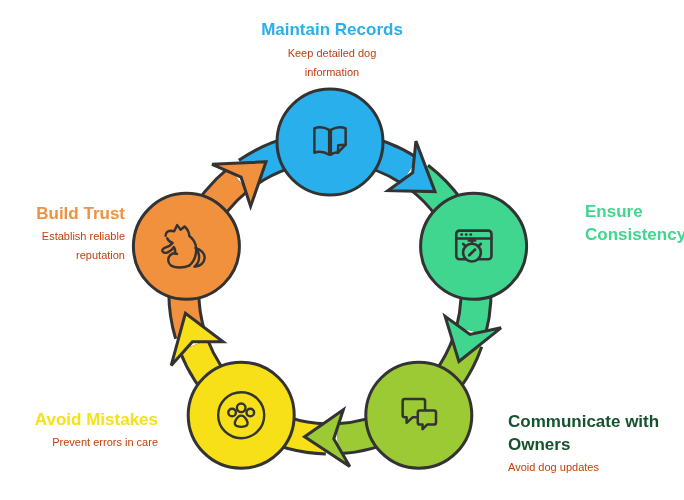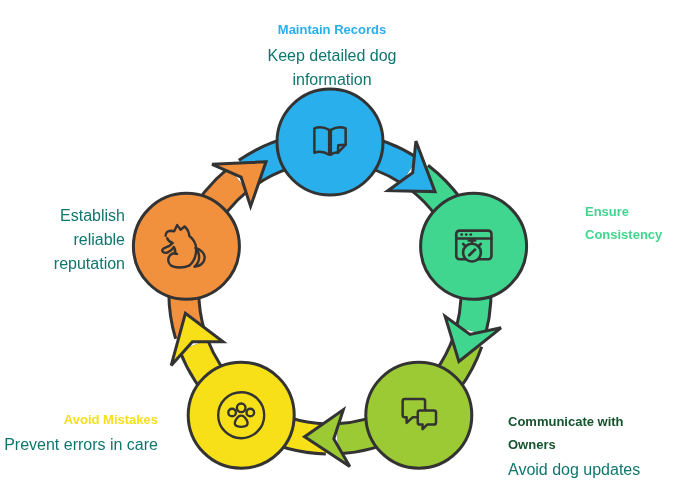--- a/index.html
+++ b/index.html
@@ -2,22 +2,22 @@
 <html><head>
 <meta charset="utf-8">
 <style>
   html,body{margin:0;padding:0;background:#ffffff;}
   .stage{
     position:relative;width:684px;height:500px;background:#ffffff;
     overflow:hidden;font-family:"Liberation Sans",sans-serif;
   }
   #diagram-svg{position:absolute;left:0;top:0;}
   .label{position:absolute;}
-  .title{font-size:13px;font-weight:700;line-height:23px;}
-  .subtitle{font-size:16px;line-height:24px;color:#0f766e;margin-top:2px;}
+  .title{font-size:17px;font-weight:700;line-height:23px;}
+  .subtitle{font-size:11px;line-height:19px;color:#c2410c;margin-top:2px;}
   .lbl-maintain{left:332px;top:18px;transform:translateX(-50%);text-align:center;}
   .lbl-maintain .title{white-space:nowrap;}
   .lbl-maintain .subtitle{width:140px;margin:3px auto 0;}
   .lbl-ensure{left:545px;top:200px;}
   .lbl-ensure .title{width:112px;margin-left:40px;}
   .lbl-ensure .subtitle{white-space:nowrap;}
   .lbl-communicate{left:508px;top:410px;}
   .lbl-communicate .title{width:160px;}
   .lbl-communicate .subtitle{white-space:nowrap;}
   .lbl-avoid{right:526px;top:408px;text-align:right;}
@@ -132,16 +132,17 @@
     <div class="title" style="color: #14532d;">Communicate with Owners</div>
     <div class="subtitle">Avoid dog updates</div>
   </div>
 
   <div class="label lbl-avoid">
     <div class="title" style="color: rgb(247, 224, 23); margin-left: 28px;">Avoid Mistakes</div>
     <div class="subtitle">Prevent errors in care</div>
   </div>
 
   <div class="label lbl-trust">
+    <div class="title" style="color: rgb(241, 145, 62);">Build Trust</div>
     <div class="subtitle">Establish reliable reputation</div>
   </div>
 
 </div>
 
 </body></html>

